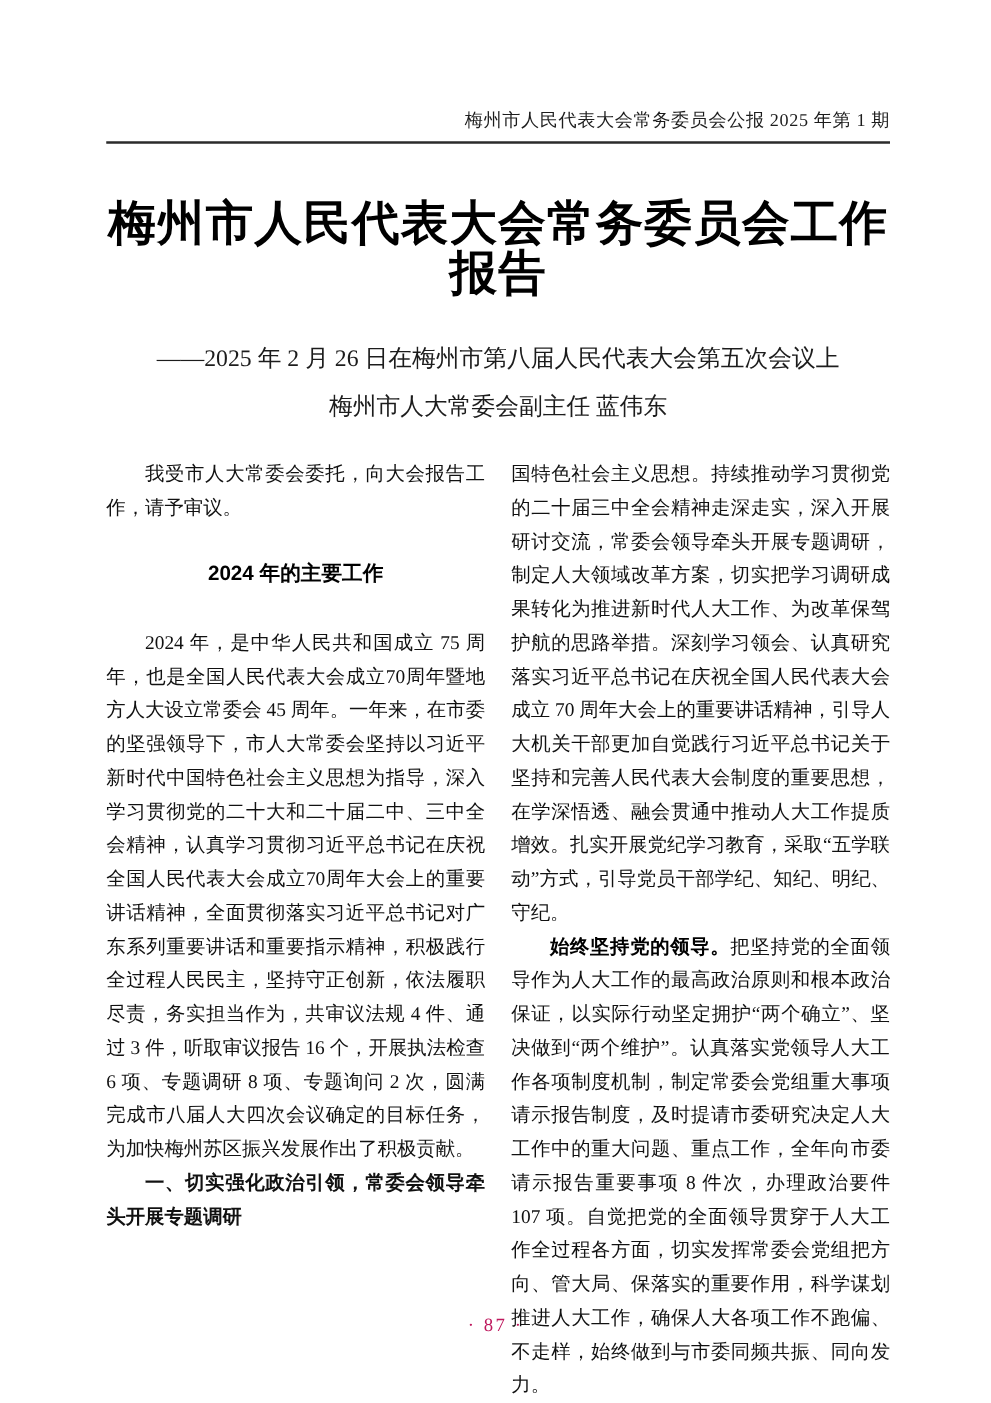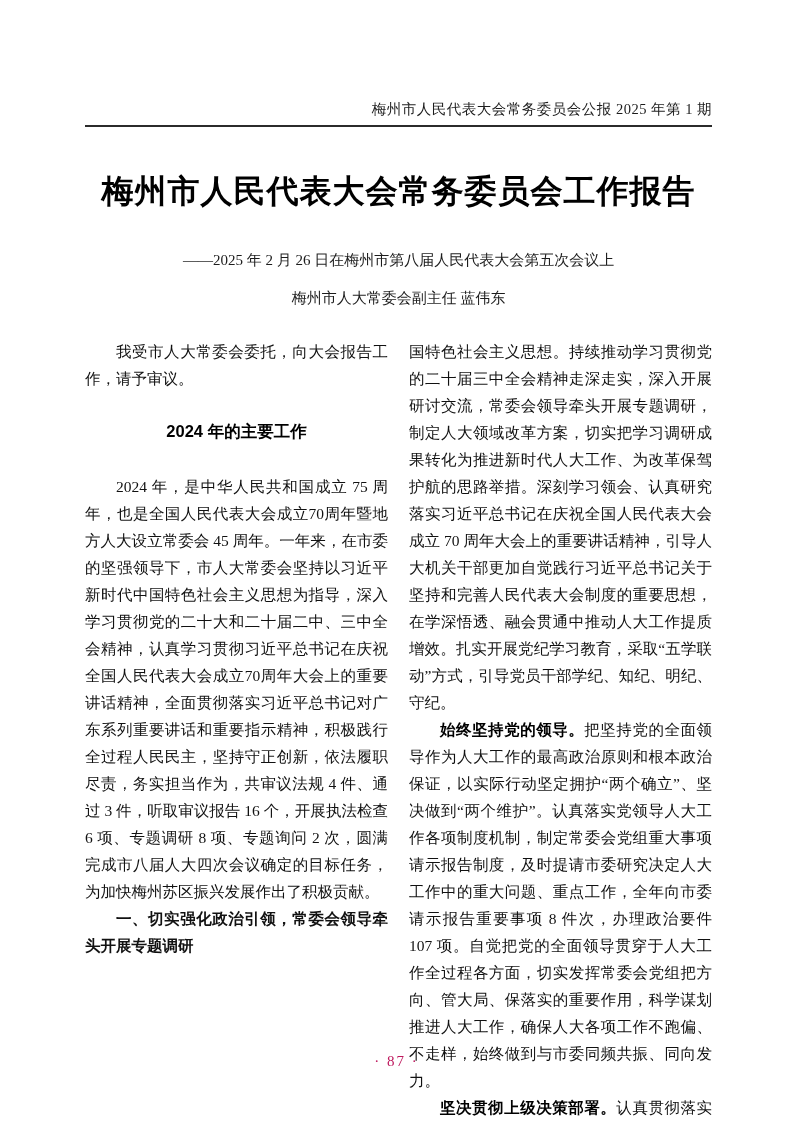--- a/index.html
+++ b/index.html
@@ -7,21 +7,21 @@
   body {
     width: 793px; height: 1122px;
     font-family: "Liberation Serif", "DejaVu Serif", serif;
     color: #111;
     -webkit-font-smoothing: antialiased;
   }
   .page {
     position: relative;
     width: 793px; height: 1122px;
     background: #ffffff;
-    padding: 12px 81px 0 85px;
+    padding: 0 81px 0 85px;
     overflow: hidden;
   }
   
   .running-head {
     padding-top: 88px;
     text-align: right;
     font-size: 14.5px;
     line-height: 18px;
     letter-spacing: 0.5px;
     color: #1c1c1c;
@@ -29,29 +29,29 @@
   .head-rule {
     margin-top: 7px;
     border: 0;
     border-top: 2.5px solid #2b2b2b;
     height: 0;
   }
   
   .doc-title {
     margin-top: 44px;
     text-align: center;
-    font-size: 32px;
+    font-size: 38px;
     font-weight: bold;
     letter-spacing: 1px;
     line-height: 40px;
     color: #000;
   }
   .doc-subtitle {
     text-align: center;
-    font-size: 15px;
+    font-size: 19px;
     line-height: 22px;
     color: #1c1c1c;
   }
   .doc-subtitle.first { margin-top: 38px; }
   .doc-subtitle.second { margin-top: 16px; }
   
   .body-columns {
     display: flex;
     gap: 21px;
     margin-top: 29px;

